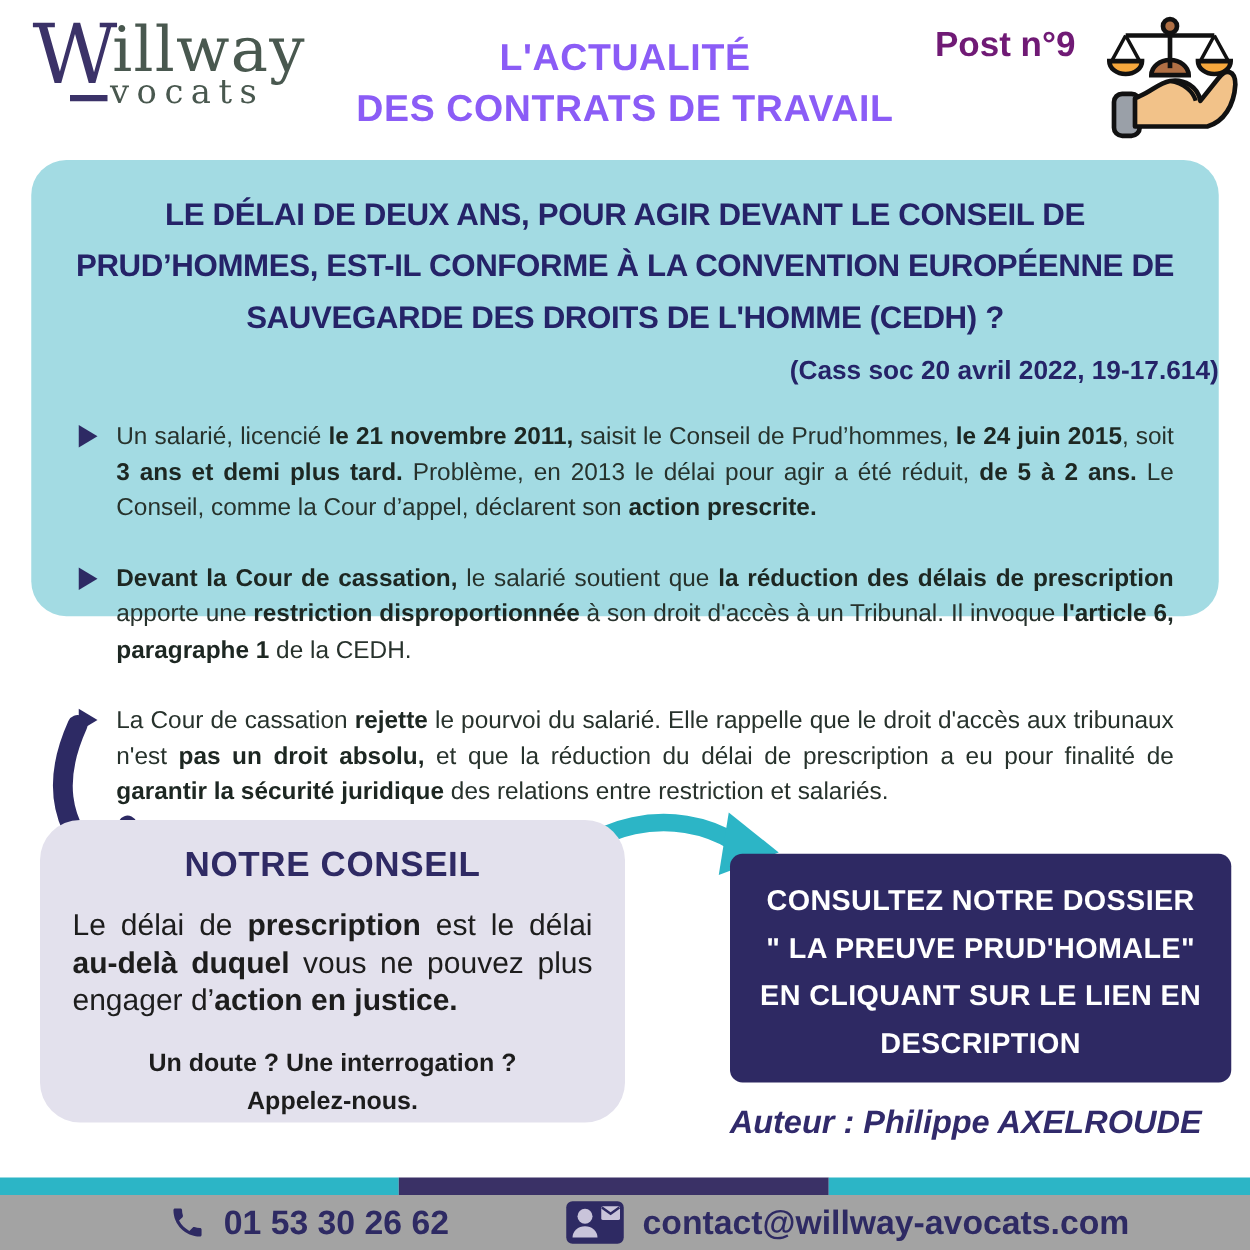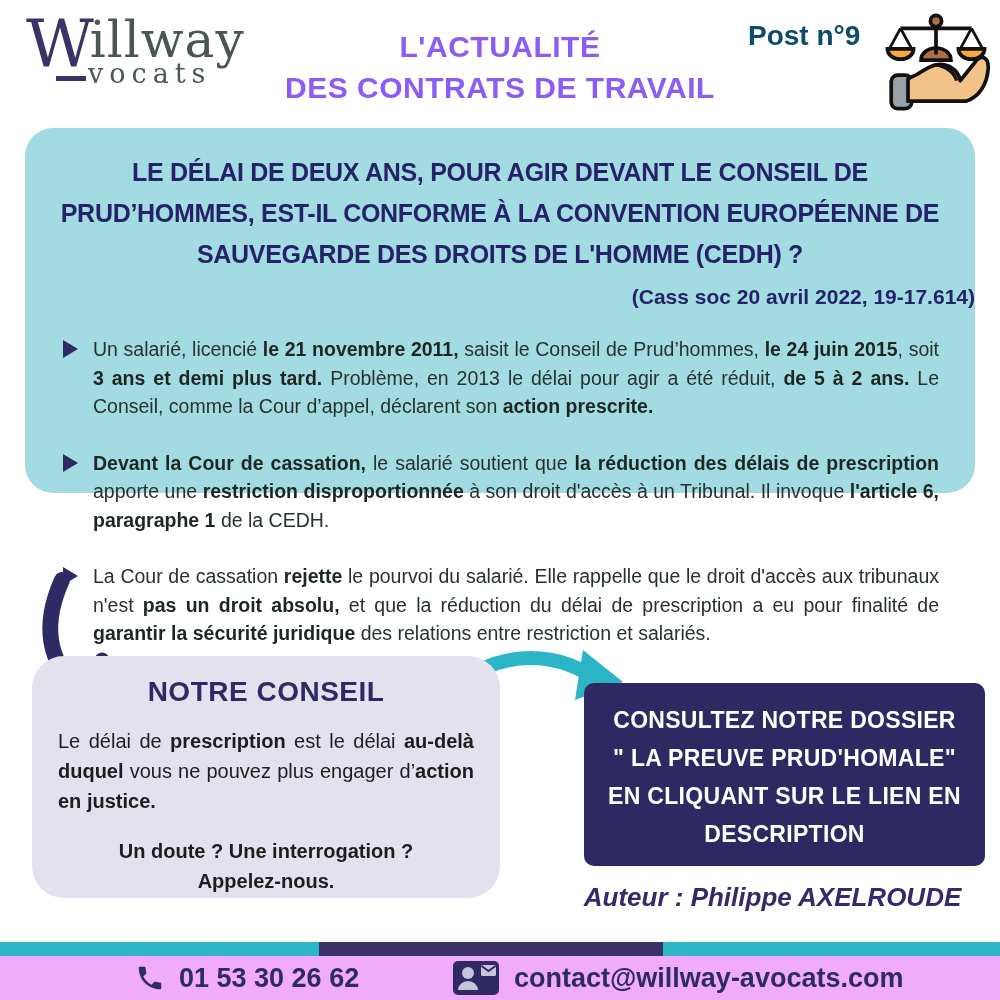--- a/index.html
+++ b/index.html
@@ -11,21 +11,21 @@
   }
   
   .logo { position:absolute; left:26px; top:14px; width:220px; }
   .logo-line1 { display:flex; align-items:flex-start; }
   .logo-w { font-family:"DejaVu Serif", serif; font-size:66px; line-height:60px; font-weight:500; color:#3b3268; }
   .logo-illway { font-family:"DejaVu Serif", serif; font-size:50px; line-height:52px; font-weight:500; color:#49584f; margin-left:-4px; letter-spacing:1px; }
   .logo-crossbar { position:absolute; left:30px; top:62px; width:30px; height:5px; background:#3b3268; }
   .logo-vocats { font-family:"DejaVu Serif", serif; font-size:27px; color:#49584f; letter-spacing:6px; margin:-16px 0 0 62px; }
   .main-title { position:absolute; left:200px; top:26px; width:600px; text-align:center;
     color:#8b5cf6; font-weight:800; font-size:30px; line-height:41px; letter-spacing:0.5px; }
-  .post-no { position:absolute; left:748px; top:20px; font-size:28px; font-weight:800; color:#0c4a6e; }
+  .post-no { position:absolute; left:748px; top:20px; font-size:28px; font-weight:800; color:#701a75; }
   .scales-icon { position:absolute; left:880px; top:8px; }
 
   
   .teal-card { position:absolute; left:25px; top:128px; width:950px; height:365px;
     background:#a3dbe3; border-radius:28px; }
   .teal-heading { margin:24px auto 0; width:910px; text-align:center;
     color:#252368; font-weight:800; font-size:25px; line-height:41px; letter-spacing:-0.3px; }
   .case-ref { margin-top:10px; text-align:right; color:#252368; font-weight:800; font-size:21px; }
   .bullets { margin:26px 36px 0 38px; }
   .bullet { display:flex; margin-bottom:28px; }
@@ -35,38 +35,38 @@
   .bullet-text { flex:1; text-align:justify; color:#27322c; font-size:19.5px; line-height:28.5px; }
   .bullet-text b { color:#1d2722; }
 
   
   .arrow-svg { position:absolute; pointer-events:none; }
 
   
   .advice-card { position:absolute; left:32px; top:656px; width:468px; height:242px;
     background:#e3e1ed; border-radius:32px; }
   .advice-title { margin-top:20px; text-align:center; color:#2f2a64; font-weight:800; font-size:28px; letter-spacing:0.5px; }
-  .advice-body { margin:18px 26px 12px; text-align:justify; color:#1d1d1d; font-size:20px; line-height:30px; }
+  .advice-body { margin:18px 26px 12px; text-align:justify; color:#1d1d1d; font-size:24px; line-height:30px; }
   .advice-cta { margin-top:20px; text-align:center; color:#1d1d1d; font-weight:800; font-size:20px; line-height:30px; }
 
   
   .cta-card { position:absolute; left:584px; top:683px; width:401px; height:183px;
     background:#2e2963; border-radius:10px; padding-top:18px; }
   .cta-line { text-align:center; color:#ffffff; font-weight:800; font-size:23px; line-height:38px; letter-spacing:0.3px; }
 
   .author { position:absolute; left:555px; top:882px; width:435px; text-align:center;
     color:#312a6b; font-weight:800; font-style:italic; font-size:26px;
     font-family:"Liberation Sans", sans-serif; }
 
   
   .strip { position:absolute; top:942px; height:14px; }
   .strip.s1 { left:0; width:319px; background:#2cb5c6; }
   .strip.s2 { left:319px; width:344px; background:#3a3166; }
   .strip.s3 { left:663px; width:337px; background:#2cb5c6; }
-  .footer-bar { position:absolute; left:0; top:956px; width:1000px; height:44px; background:#f0abfc; }
+  .footer-bar { position:absolute; left:0; top:956px; width:1000px; height:44px; background:#a3a3a3; }
   .footer-item { position:absolute; top:0; height:44px; display:flex; align-items:center; gap:14px; }
   .footer-item.phone { left:135px; }
   .footer-item.email { left:452px; }
   .footer-text { color:#2e2a63; font-weight:800; font-size:27px; }
 </style>
 </head>
 <body>
 
 <div class="page">
 

